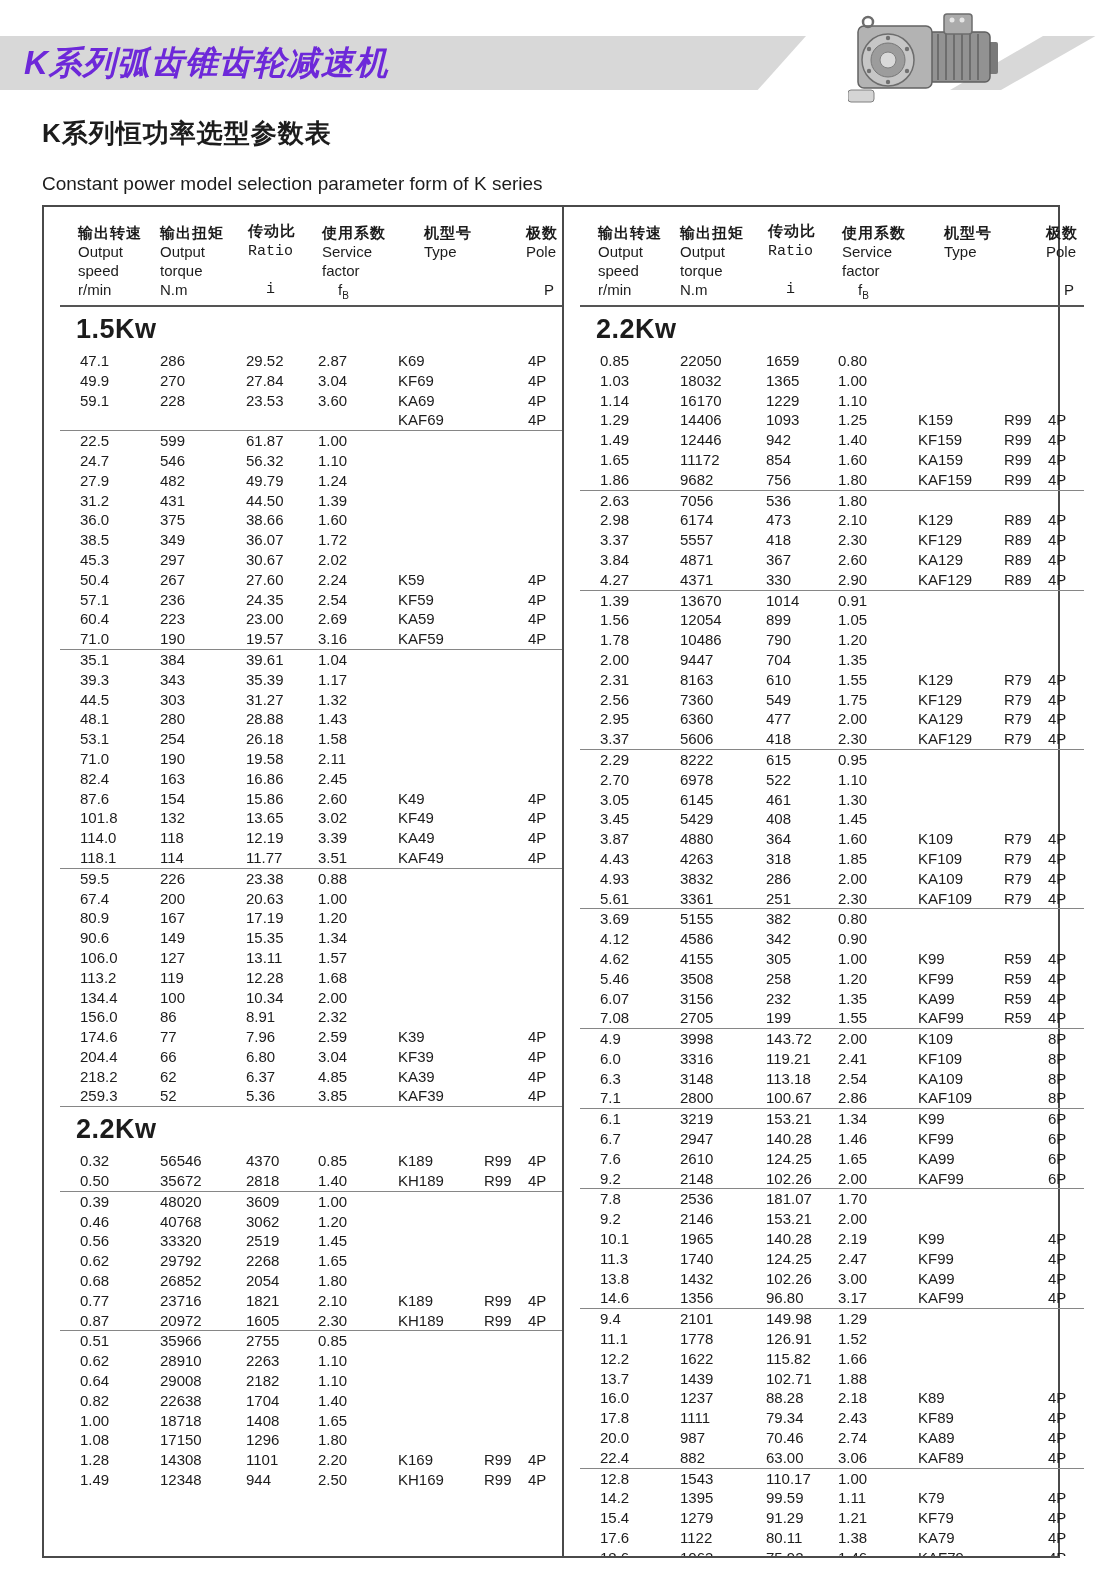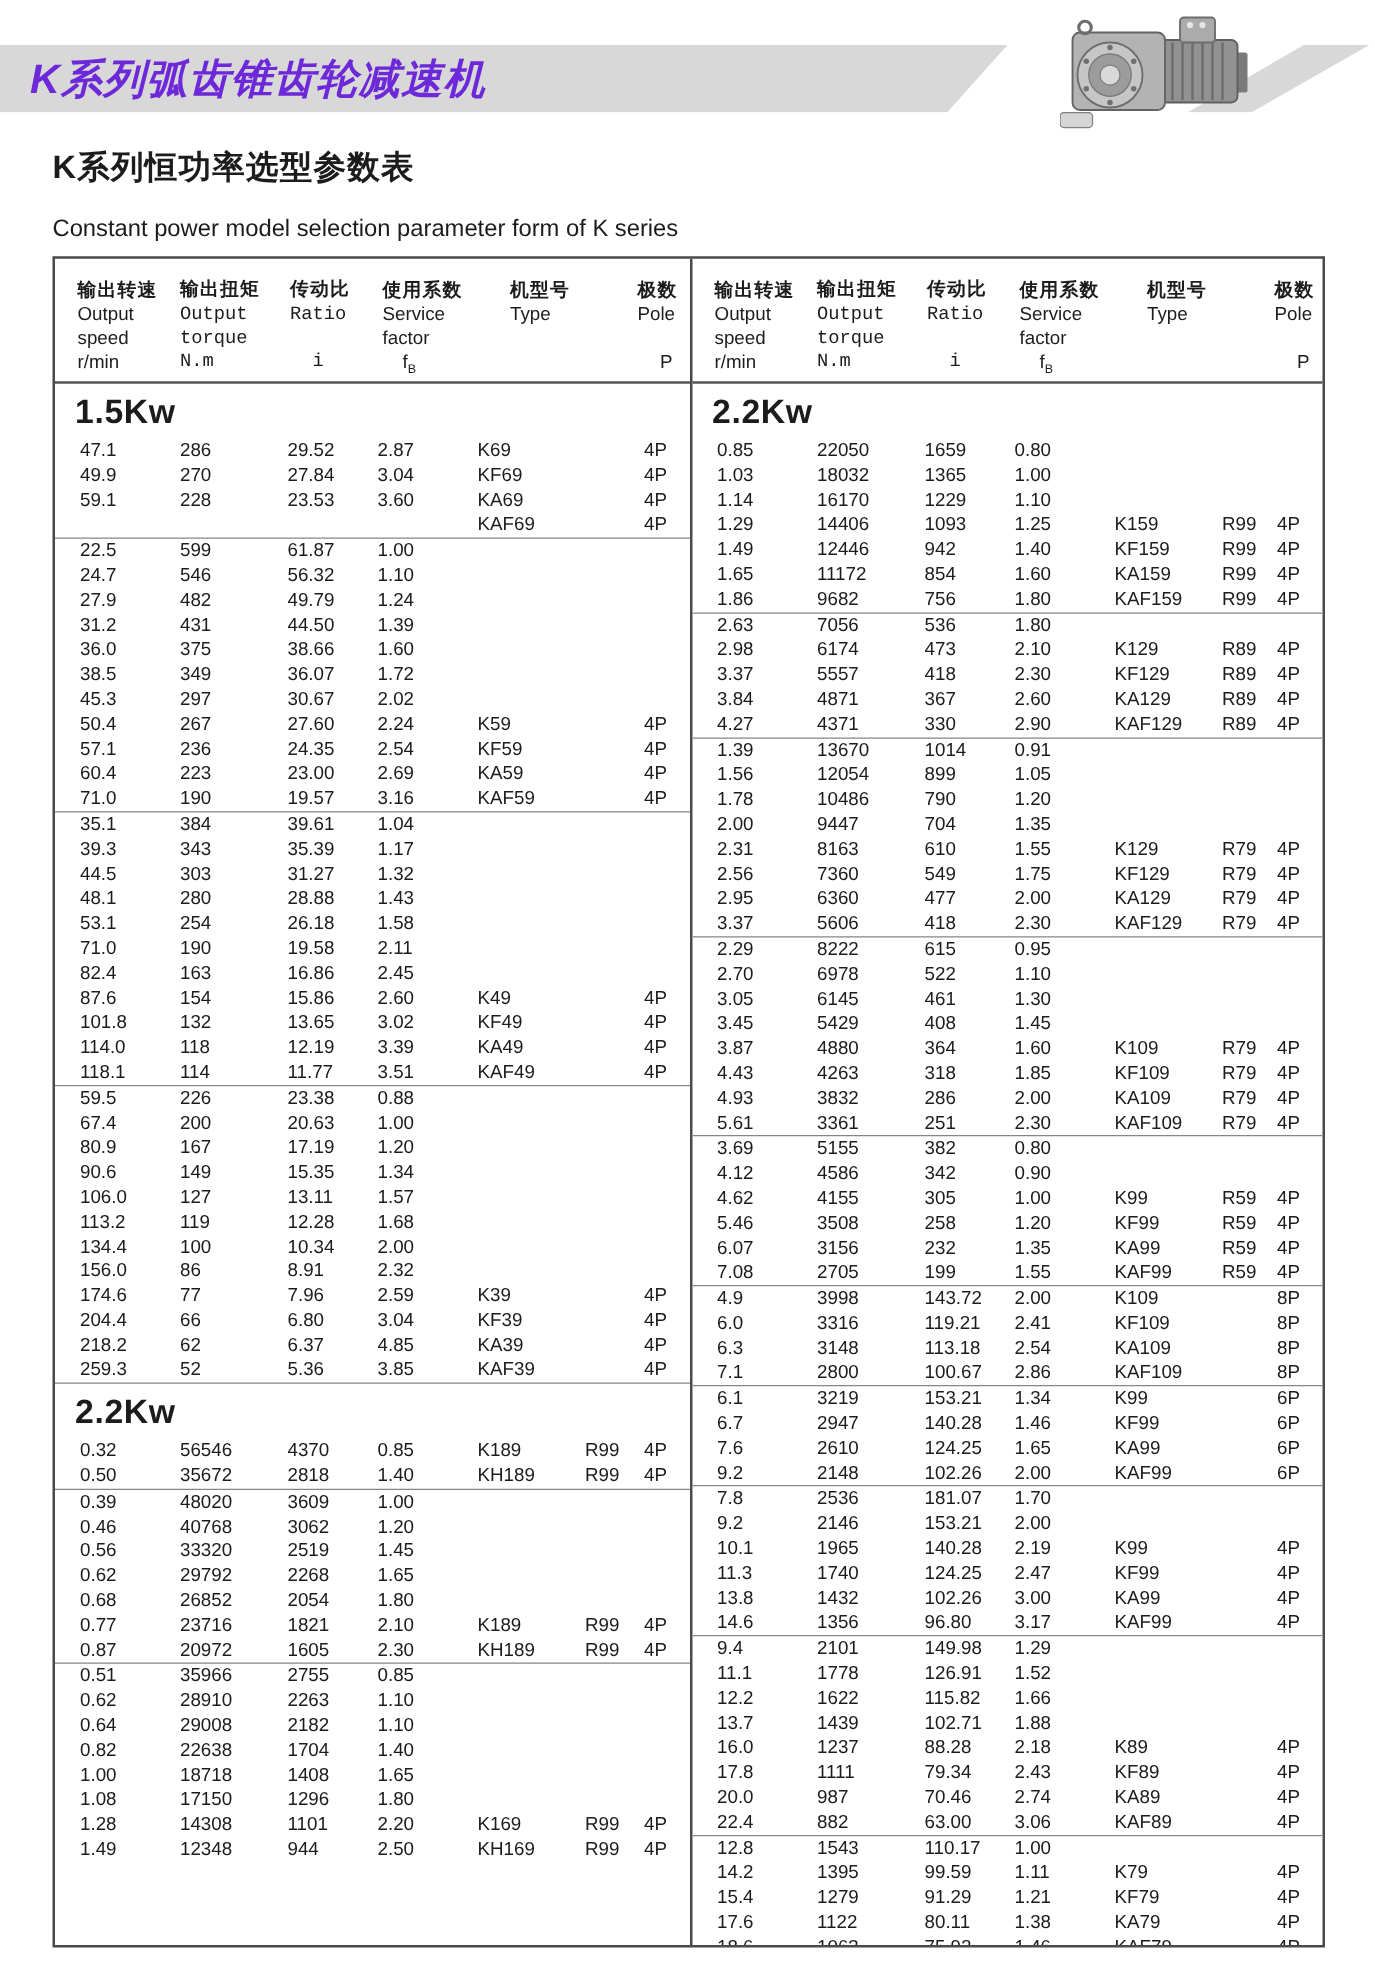--- a/index.html
+++ b/index.html
@@ -15,29 +15,29 @@
               padding-left:24px;letter-spacing:1px;white-space:nowrap;}
   .stripe{position:absolute;top:36px;left:950px;width:150px;height:54px;background:#d8d8d8;
           clip-path:polygon(62% 0,97% 0,34% 100%,0 100%);}
   .product{position:absolute;top:4px;left:848px;width:168px;height:108px;}
   
   .h-zh{position:absolute;left:42px;top:116px;font-size:26px;font-weight:bold;letter-spacing:1px;}
   .h-en{position:absolute;left:42px;top:152px;font-size:19px;margin-top:21px;}
   
   .ktable{position:absolute;left:42px;top:205px;width:1018px;height:1353px;
           border:2px solid #4a4a4a;box-sizing:border-box;display:flex;background:#fff;}
-  .half{display:flex;flex-direction:column;box-sizing:border-box;}
+  .half{display:flex;flex-direction:column;box-sizing:border-box;padding-left:16px;}
   .half-left{width:518px;}
   .half-right{flex:1;border-left:2px solid #4a4a4a;}
   .thead{height:100px;border-bottom:2px solid #555;display:flex;box-sizing:border-box;
          padding-top:16px;flex:none;}
   .hcell{box-sizing:border-box;font-size:15px;line-height:19px;}
   .hzh{font-weight:bold;font-size:15px;letter-spacing:1px;white-space:nowrap;}
   .hc1{width:100px;padding-left:18px;}
-  .hc2{width:88px;font-family:Liberation Mono, monospace;}
+  .hc2{width:88px;}
   .hc3{width:74px;font-family:Liberation Mono, monospace;}
   .hc4{width:94px;}
   .hc5{width:110px;padding-left:8px;}
   .hc6{flex:1;}
   .u3{padding-left:18px;}
   .u4{padding-left:16px;}
   .u6{padding-left:18px;}
   .hunit sub{font-size:10px;}
   .tcontent{display:flex;flex-direction:column;height:1251px;overflow:hidden;}
   .kwlabel{height:44px;flex:none;display:flex;align-items:center;font-size:27px;

